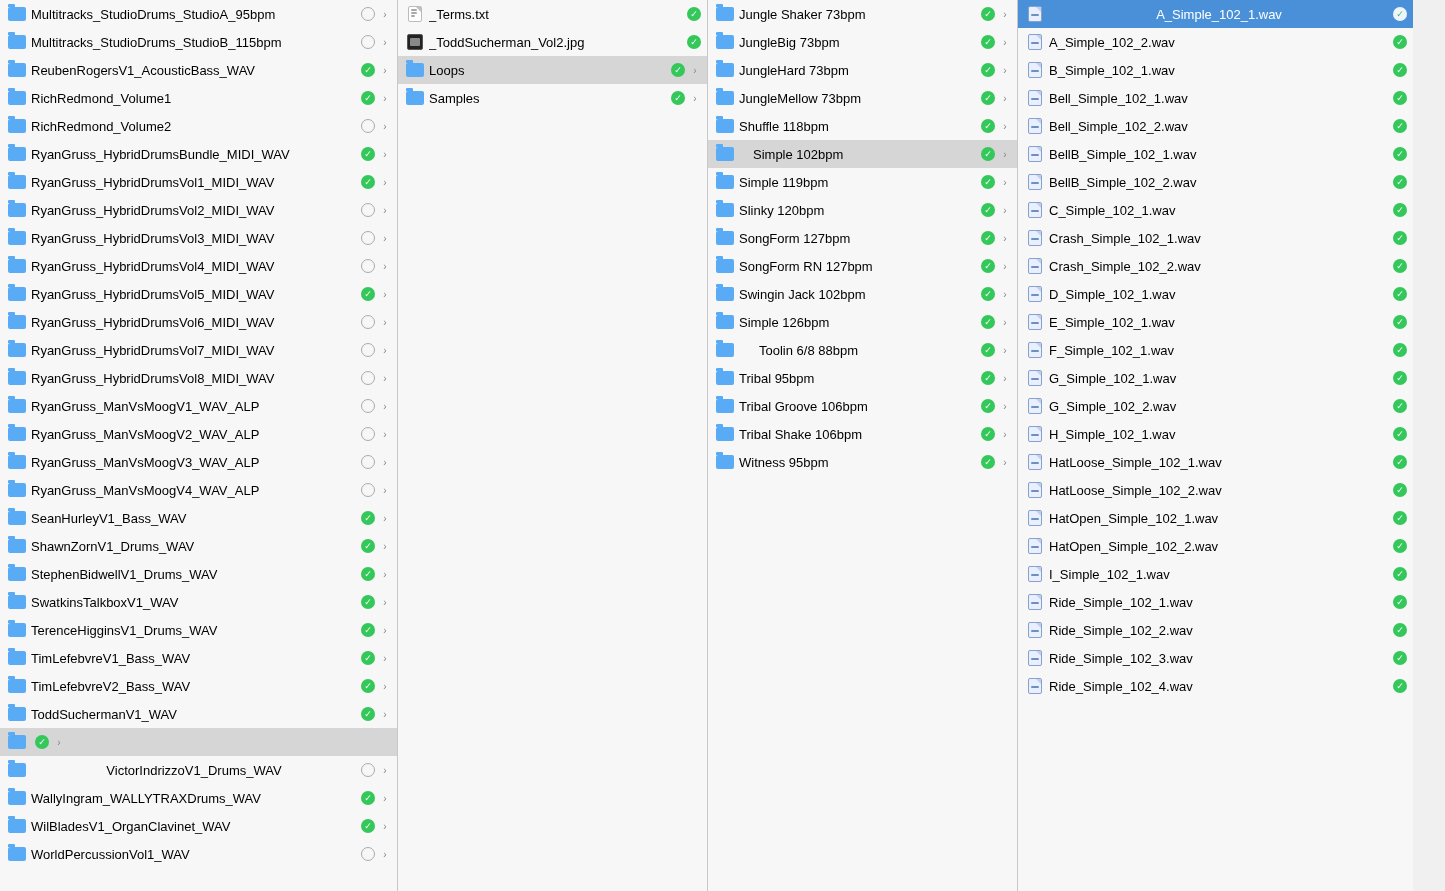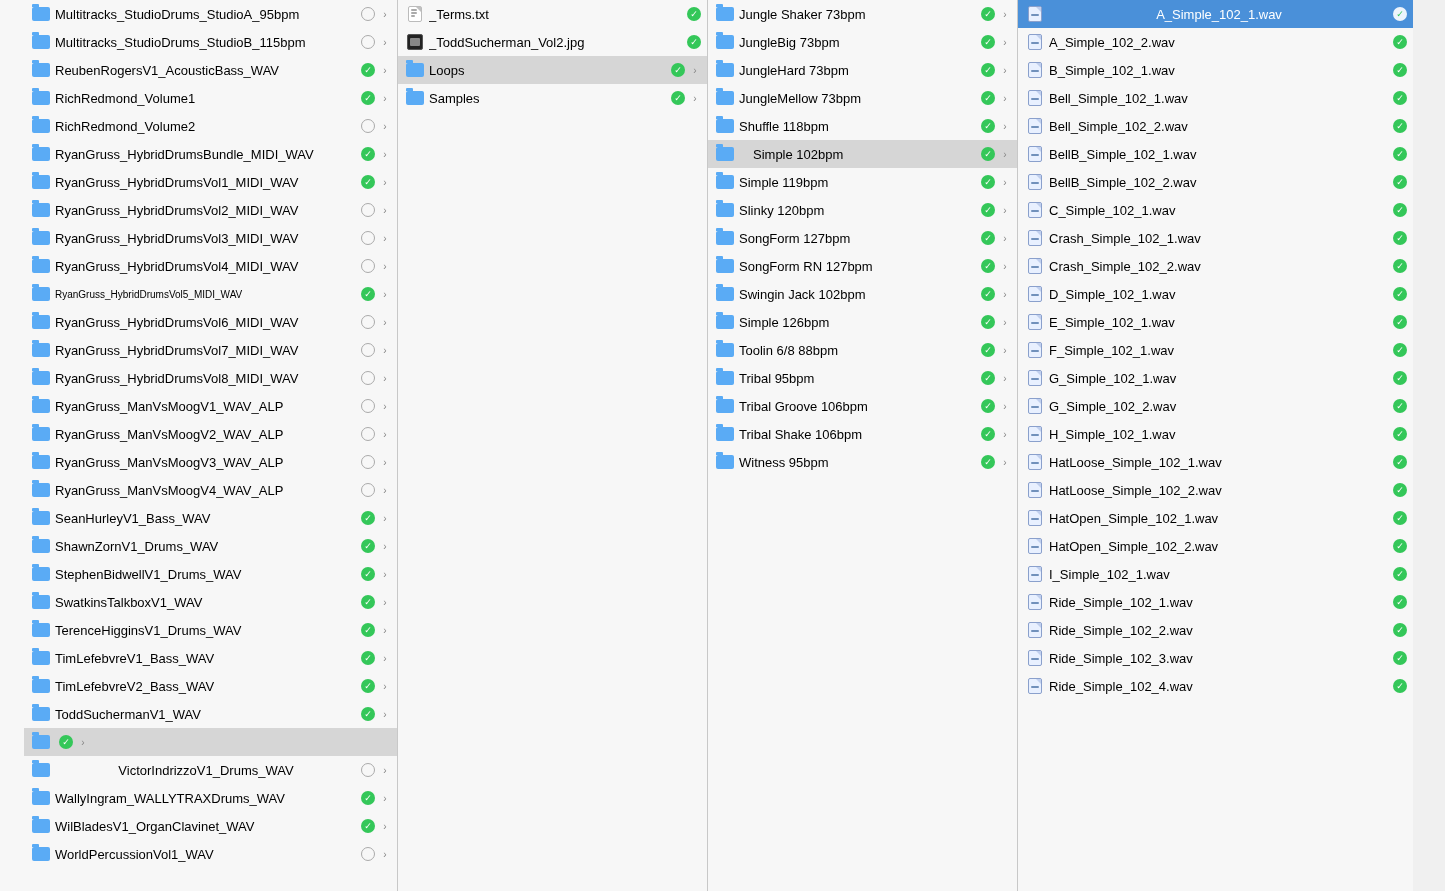--- a/index.html
+++ b/index.html
@@ -13,21 +13,21 @@
     }
     .column {
       display: flex;
       flex-direction: column;
       border-right: 1px solid #c8c8c8;
       overflow-y: auto;
       overflow-x: hidden;
       background: #f7f7f7;
       min-width: 0;
     }
-    .column-1 { width: 398px; padding-left: 24px; }
+    .column-1 { width: 398px; }
     .column-2 { width: 310px; }
     .column-3 { width: 310px; }
     .column-4 { width: 395px; border-right: none; }
 
     .row {
       display: flex;
       align-items: center;
       height: 28px;
       padding: 0 6px 0 8px;
       cursor: default;
@@ -242,21 +242,21 @@
       <span class="row-name" style="font-size:13px;">RyanGruss_HybridDrumsVol4_MIDI_WAV</span>
       <div class="row-status">
         <div class="status-dot" style="border-color:#aaa;"></div>
       </div>
       <div class="chevron" style="color:#888;">›</div>
     </div>
     <div class="row">
       <div class="row-icon">
         <div class="folder-icon" style="background:#5aabf5;"></div>
       </div>
-      <span class="row-name" style="font-size:10px;">RyanGruss_HybridDrumsVol5_MIDI_WAV</span>
+      <span class="row-name" style="font-size:13px;">RyanGruss_HybridDrumsVol5_MIDI_WAV</span>
       <div class="row-status">
         <div class="status-check" style="background:#34c759;color:white;">✓</div>
       </div>
       <div class="chevron" style="color:#888;">›</div>
     </div>
     <div class="row">
       <div class="row-icon">
         <div class="folder-icon" style="background:#5aabf5;"></div>
       </div>
       <span class="row-name" style="font-size:13px;">RyanGruss_HybridDrumsVol6_MIDI_WAV</span>
@@ -621,21 +621,21 @@
       <span class="row-name" style="font-size:13px;">Simple 126bpm</span>
       <div class="row-status">
         <div class="status-check" style="background:#34c759;color:white;">✓</div>
       </div>
       <div class="chevron" style="color:#888;">›</div>
     </div>
     <div class="row">
       <div class="row-icon">
         <div class="folder-icon" style="background:#5aabf5;"></div>
       </div>
-      <span class="row-name" style="font-size:13px;">Toolin 6/8 88bpm</span>
+      <span class="row-name" style="font-size:13px;margin-left:20px;">Toolin 6/8 88bpm</span>
       <div class="row-status">
         <div class="status-check" style="background:#34c759;color:white;">✓</div>
       </div>
       <div class="chevron" style="color:#888;">›</div>
     </div>
     <div class="row">
       <div class="row-icon">
         <div class="folder-icon" style="background:#5aabf5;"></div>
       </div>
       <span class="row-name" style="font-size:13px;">Tribal 95bpm</span>

